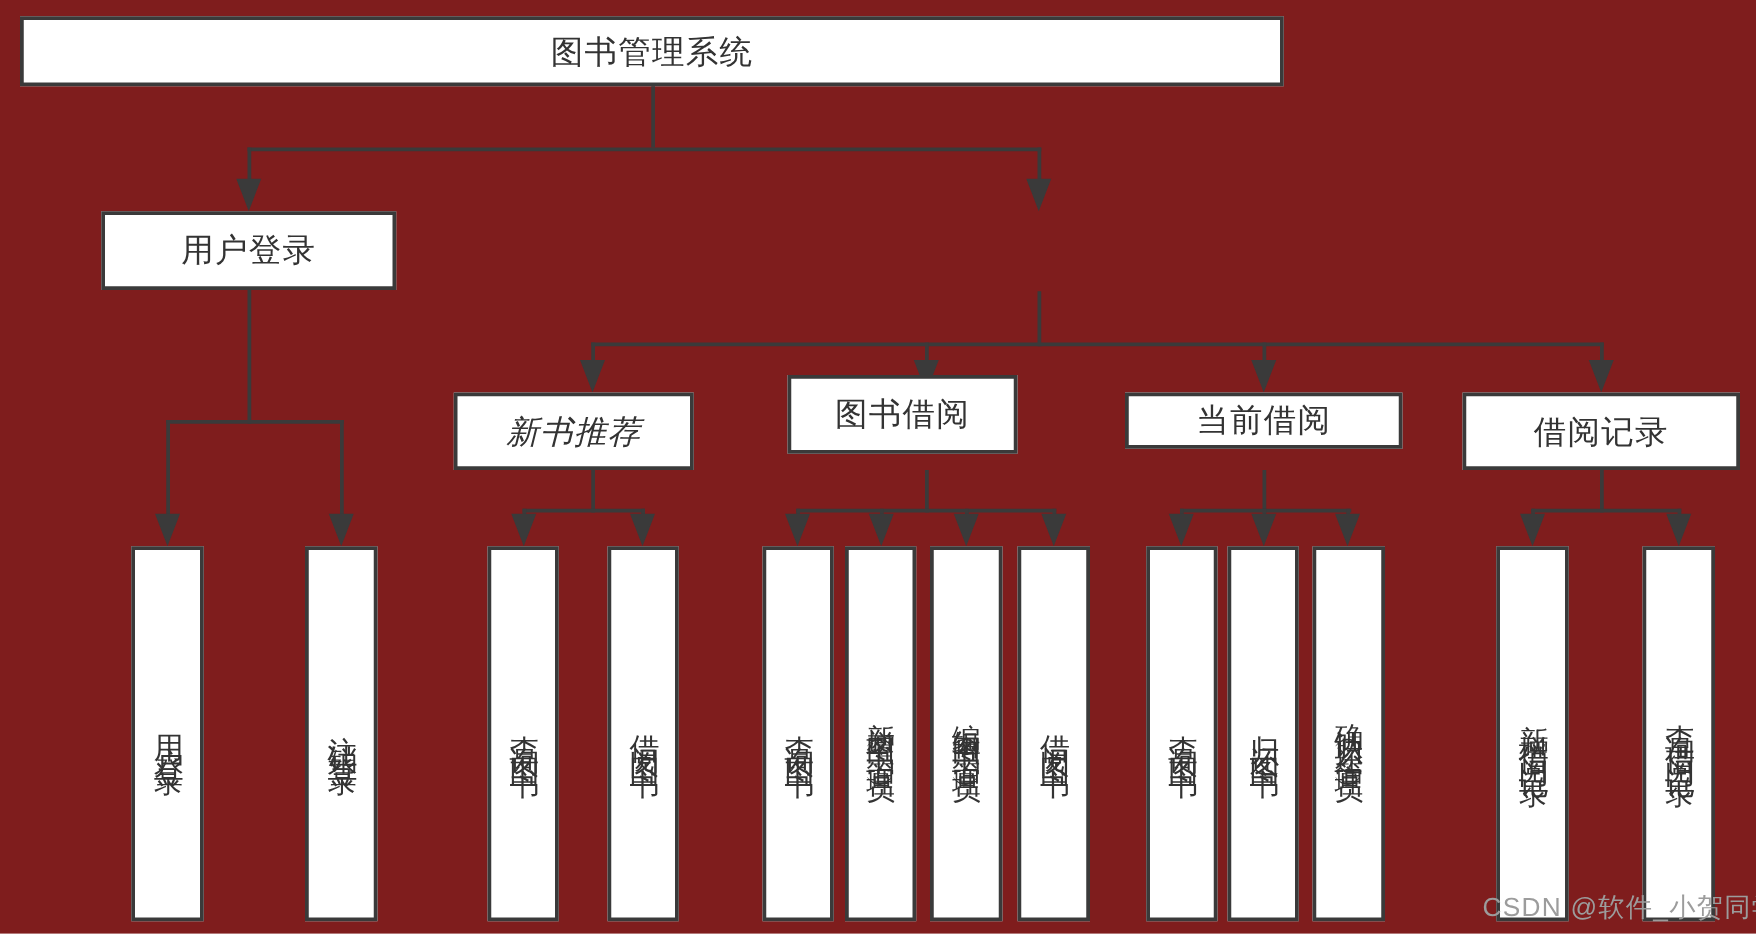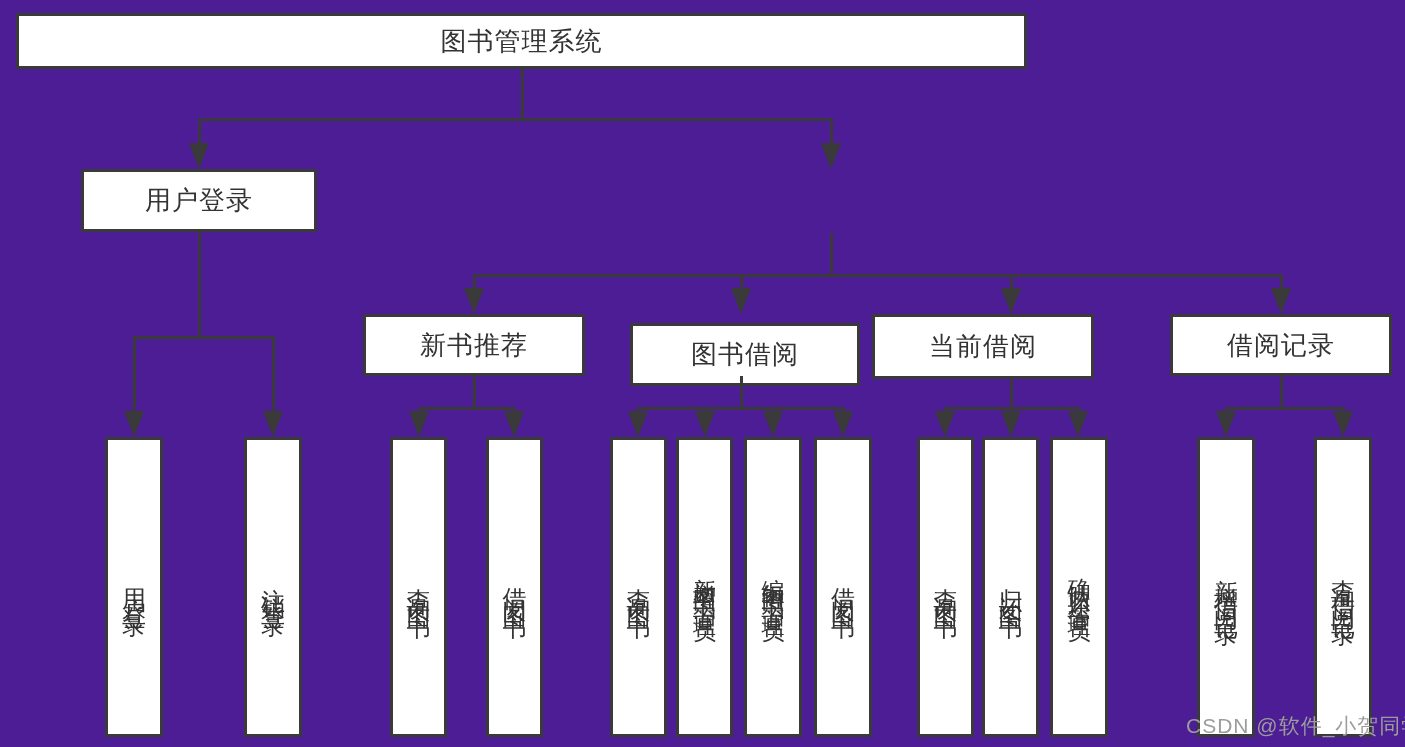--- a/index.html
+++ b/index.html
@@ -1,18 +1,18 @@
 <!DOCTYPE html>
 <html><head>
 <meta charset="utf-8">
 <style>
   html,body { margin:0; padding:0; background:#ffffff; }
   body { width:1405px; height:747px; overflow:hidden;
          font-family:"Liberation Sans","DejaVu Sans",sans-serif; }
-  #canvas { position:relative; width:1405px; height:747px; background:#4c1d95; }
+  #canvas { position:relative; width:1405px; height:747px; background:#7f1d1d; }
 
   
   .box { position:absolute; box-sizing:border-box; background:#ffffff;
          border:3px solid #3a3a3a; display:flex; align-items:center;
          justify-content:center; color:#333333; font-size:26px;
          letter-spacing:1px; white-space:nowrap; }
 
   
   .vbox { position:absolute; box-sizing:border-box; background:#ffffff;
           border:3px solid #3a3a3a; display:flex; align-items:center;
@@ -62,27 +62,27 @@
   <i class="hl" style="left:472.5px;  top:274px; width:810px;"></i>
   <i class="vl" style="left:472.5px;  top:274px; height:18px;"></i>
   <i class="ar" style="left:464px;    top:288px;"></i>
   <i class="vl" style="left:739.5px;  top:274px; height:18px;"></i>
   <i class="ar" style="left:731px;    top:288px;"></i>
   <i class="vl" style="left:1009.5px; top:274px; height:18px;"></i>
   <i class="ar" style="left:1001px;   top:288px;"></i>
   <i class="vl" style="left:1279.5px; top:274px; height:18px;"></i>
   <i class="ar" style="left:1271px;   top:288px;"></i>
 
-  <div class="box" style="left:363px; top:314px; width:222px; height:62px;">
+  <div class="box" style="left:363px; top:314px; width:192px; height:62px;font-style:italic;">
     <span>新书推荐</span>
   </div>
-  <div class="box" style="left:630px; top:323px; width:230px; height:63px;font-family:Liberation Mono, monospace;">
+  <div class="box" style="left:630px; top:300px; width:184px; height:63px;font-family:Liberation Mono, monospace;">
     <span>图书借阅</span>
   </div>
-  <div class="box" style="left:872px; top:314px; width:222px; height:65px;">
+  <div class="box" style="left:900px; top:314px; width:222px; height:45px;">
     <span>当前借阅</span>
   </div>
   <div class="box" style="left:1170px; top:314px; width:222px; height:62px;">
     <span>借阅记录</span>
   </div>
 
   <i class="vl" style="left:472.5px; top:376px; height:34px;"></i>
   <i class="hl" style="left:417.5px; top:407px; width:98px;"></i>
   <i class="vl" style="left:417.5px; top:407px; height:12px;"></i>
   <i class="ar" style="left:409px;   top:411px;"></i>

